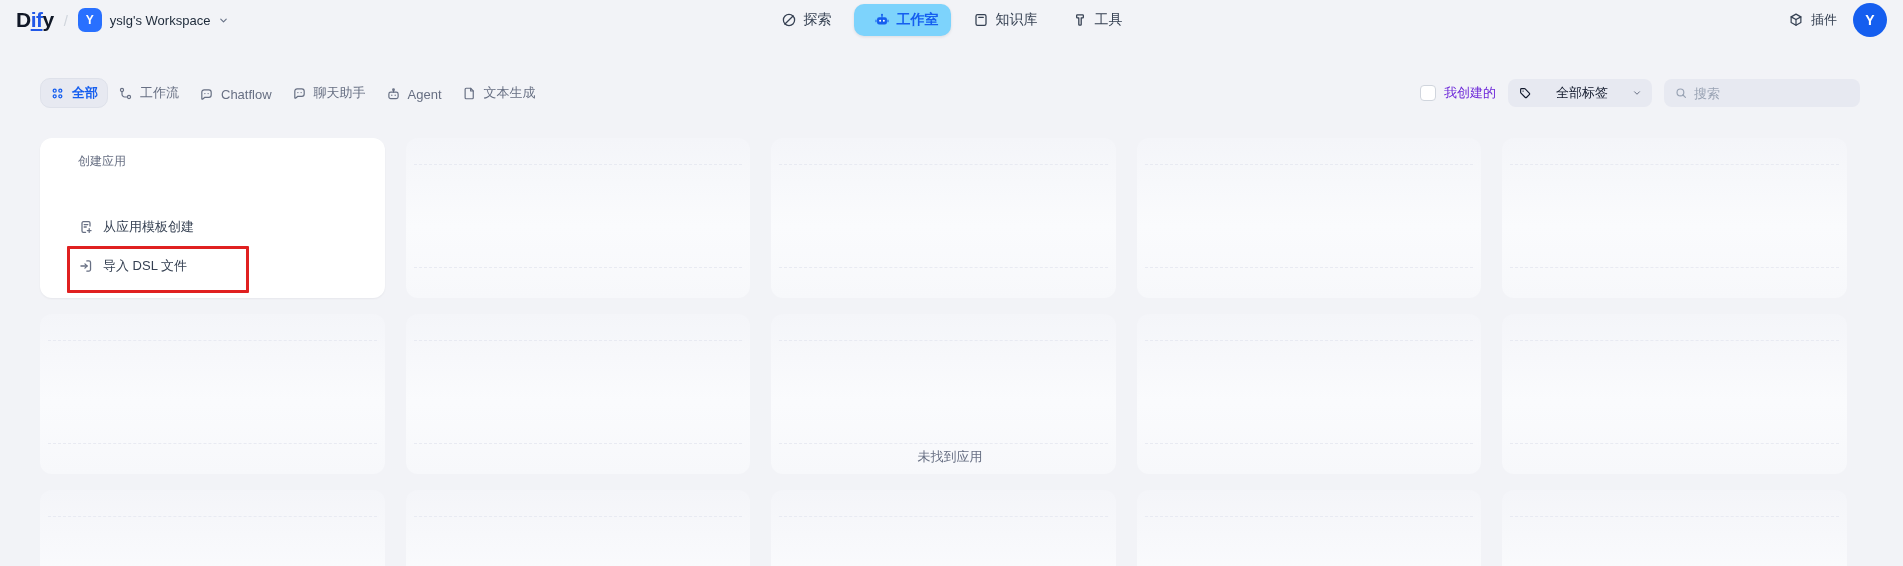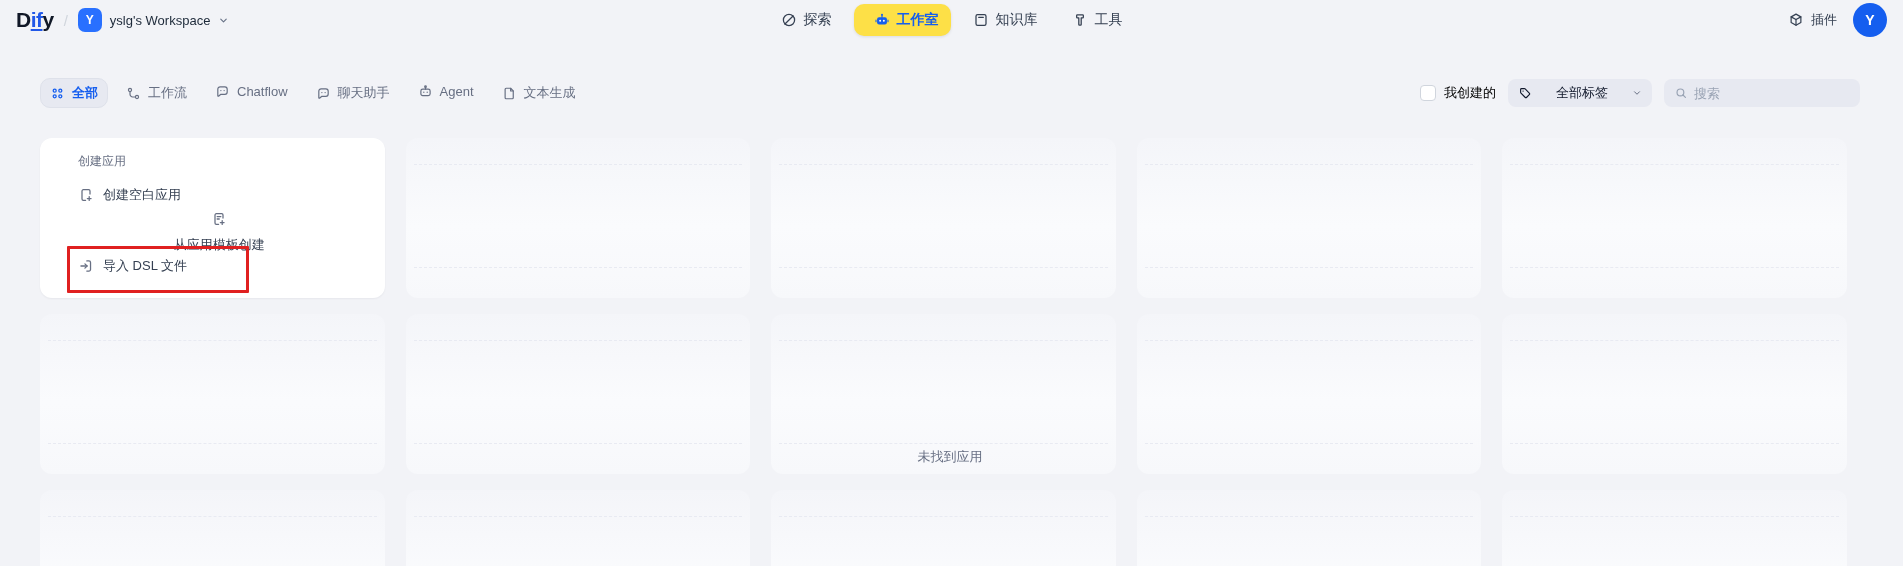--- a/index.html
+++ b/index.html
@@ -18,52 +18,52 @@
   .topbar-left { display:flex; align-items:center; gap:8px; }
   .logo { font-size:21px; font-weight:700; letter-spacing:-.5px; color:#111827; cursor:pointer; }
   .logo .blue { color:#2158e8; text-decoration:underline; text-decoration-thickness:2px; text-underline-offset:2px; }
   .slash { color:#d0d5dd; font-size:15px; margin:0 2px; }
   .ws-badge { width:24px; height:24px; border-radius:7px; background:#2970ff; color:#fff; font-size:12px; font-weight:700; display:flex; align-items:center; justify-content:center; }
   .ws-name { font-size:13px; font-weight:500; color:#1d2939; }
   .chev { color:#667085; display:flex; align-items:center; }
 
   .topbar-center { position:absolute; left:50%; top:50%; transform:translate(-50%,-50%); display:flex; align-items:center; gap:10px;text-align:right; }
   .nav-item { display:flex; align-items:center; gap:7px; padding:7px 12px; border-radius:10px; font-size:14px; font-weight:500; color:#354052; cursor:pointer; white-space:nowrap; }
-  .nav-item.active { background:#fde047; color:#155eef; font-weight:600; box-shadow:0 1px 3px rgba(16,24,40,.10);padding-left:20px; }
+  .nav-item.active { background:#7dd3fc; color:#155eef; font-weight:600; box-shadow:0 1px 3px rgba(16,24,40,.10);padding-left:20px; }
 
   .topbar-right { margin-left:auto; display:flex; align-items:center; gap:16px; }
   .plugins { display:flex; align-items:center; gap:7px; font-size:13px; font-weight:500; color:#354052; cursor:pointer; }
   .avatar { width:34px; height:34px; border-radius:50%; background:#155eef; color:#fff; font-size:14px; font-weight:600; display:flex; align-items:center; justify-content:center; cursor:pointer; }
 
   
   .filterbar { margin-top:38px; padding:0 43px 0 40px; height:30px; display:flex; align-items:center; }
-  .tabs { display:flex; align-items:flex-start; gap:8px; }
+  .tabs { display:flex; align-items:flex-end; gap:0; }
   .tab { display:flex; align-items:center; gap:7px; padding:6px 10px; border-radius:10px; font-size:13px; font-weight:500; color:#676f83; cursor:pointer; white-space:nowrap; }
   .tab.active { background:#e7e9f1; border:1px solid #dee1ea; color:#155eef; font-weight:600; padding:5px 9px; }
   .filter-right { margin-left:auto; display:flex; align-items:center; gap:12px; }
-  .checkbox-wrap { display:flex; align-items:center; gap:8px; font-size:13px; color:#000000; cursor:pointer;text-align:center; }
+  .checkbox-wrap { display:flex; align-items:center; gap:8px; font-size:13px; color:#6d28d9; cursor:pointer;text-align:center; }
   .checkbox { width:16px; height:16px; background:#fff; border:1px solid #d0d5dd; border-radius:4px; }
   .tag-pill { display:flex; align-items:center; gap:24px; height:28px; padding:0 10px; border-radius:8px; background:#e7e9f1; font-size:13px; color:#0f172a; cursor:pointer; }
   .search-box { display:flex; align-items:center; gap:6px; height:28px; width:196px; padding:0 10px; border-radius:8px; background:#e7e9f1; color:#98a2b3; }
   .search-box input { flex:1; min-width:0; border:none; outline:none; background:transparent; font-size:13px; color:#354052; font-family:inherit; }
   .search-box input::placeholder { color:#98a2b3; }
 
   
   .grid-area { margin-top:30px; position:relative; }
   .grid { padding:0 56px 0 40px; display:grid; grid-template-columns:repeat(5,1fr); column-gap:21px; margin-bottom:16px; }
   .card { height:160px; border-radius:12px; }
   .placeholder-card { background:linear-gradient(180deg,#f4f5f9 0%,#fafbfd 55%,#f7f8fb 100%); position:relative; overflow:hidden; }
   .placeholder-card::before { content:""; position:absolute; left:8px; right:8px; top:26px; border-top:1px dashed #e8eaf2; }
   .placeholder-card::after  { content:""; position:absolute; left:8px; right:8px; bottom:30px; border-top:1px dashed #e8eaf2; }
 
   .create-card { background:#ffffff; box-shadow:0 1px 2px rgba(16,24,40,.05); position:relative; }
   .create-title { position:absolute; top:15px; left:38px; font-size:12px; font-weight:500; color:#676f83; }
   .create-item { position:absolute; left:30px; right:16px; height:32px; display:flex; align-items:center; gap:9px; padding:0 8px; font-size:13px; color:#354052; border-radius:8px; cursor:pointer; }
   .create-item .ci-icon { color:#676f83; display:flex; }
-  .ci-0 { top:41px; } .ci-1 { top:73px;flex-direction:column; } .ci-2 { top:112px; }
+  .ci-0 { top:41px; } .ci-1 { top:73px; } .ci-2 { top:112px; }
   .annotation-box { position:absolute; left:27px; top:108px; width:182px; height:47px; border:3px solid #e02020; border-radius:1px; pointer-events:none; }
 
   .empty-state { position:absolute; top:310px; left:0; right:3px; text-align:center; font-size:13px; color:#676f83; }
 </style>
 </head>
 <body>
 
 <header class="topbar">
   <div class="topbar-left">
     <div class="logo"><span>D</span><span class="blue">if</span><span>y</span></div>
@@ -231,30 +231,20 @@
     </div>
   </div>
 </div>
 
 <main class="grid-area">
 
   <div class="grid">
     <div class="card create-card">
       <div class="create-title">创建应用</div>
 
-      <div class="create-item ci-0">
-        <span class="ci-icon">
-          <svg width="16" height="16" viewBox="0 0 24 24" fill="none" stroke="currentColor" stroke-width="1.9" stroke-linecap="round" stroke-linejoin="round">
-              <path d="M18 10.5V6.1a2 2 0 0 0-2-2H8a2 2 0 0 0-2 2v11.8a2 2 0 0 0 2 2h3.4"></path>
-              <line x1="16.8" y1="14.6" x2="16.8" y2="20.2"></line>
-              <line x1="14" y1="17.4" x2="19.6" y2="17.4"></line>
-            </svg>
-        </span>
-        <span>创建空白应用</span>
-      </div>
 
       <div class="create-item ci-1">
         <span class="ci-icon">
           <svg width="16" height="16" viewBox="0 0 24 24" fill="none" stroke="currentColor" stroke-width="1.9" stroke-linecap="round" stroke-linejoin="round">
               <path d="M18 10.5V6.1a2 2 0 0 0-2-2H8a2 2 0 0 0-2 2v11.8a2 2 0 0 0 2 2h3.4"></path>
               <line x1="9.2" y1="8.4" x2="14.8" y2="8.4"></line>
               <line x1="9.2" y1="12" x2="12.4" y2="12"></line>
               <line x1="16.8" y1="14.6" x2="16.8" y2="20.2"></line>
               <line x1="14" y1="17.4" x2="19.6" y2="17.4"></line>
             </svg>

